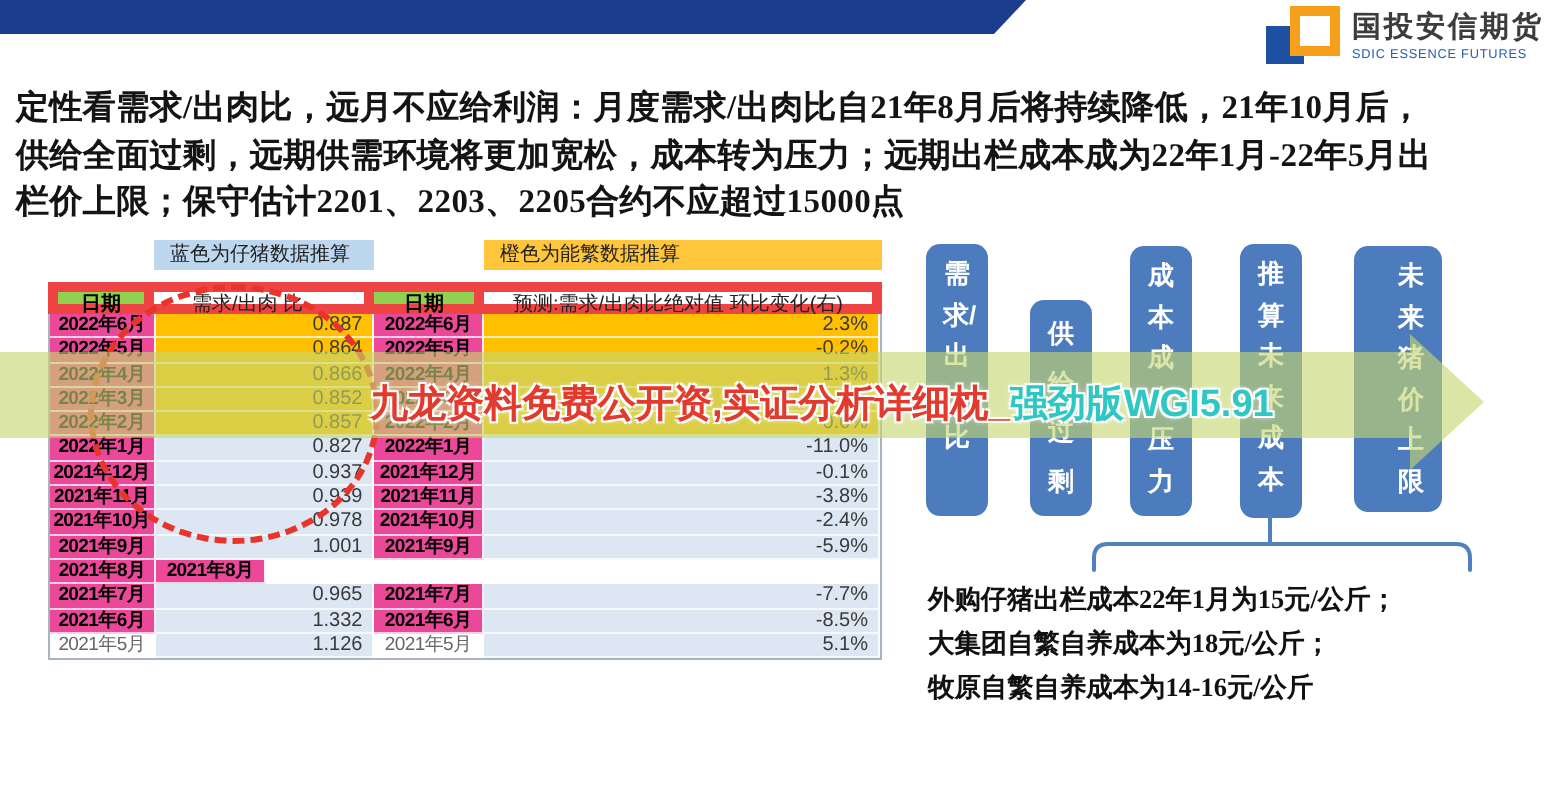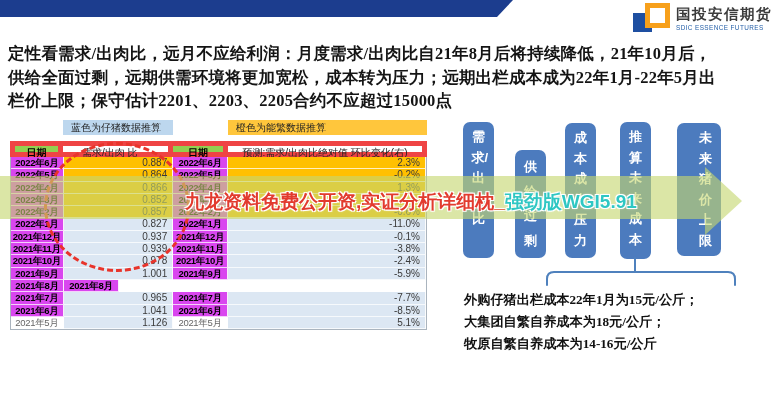--- a/index.html
+++ b/index.html
@@ -17,35 +17,35 @@
   .logo-texts{position:absolute;left:46px;top:4px;}
   .logo-cn{font-size:14.5px;font-weight:bold;color:#3c3c3c;letter-spacing:1.5px;line-height:17px;}
   .logo-en{font-size:6.4px;color:#2660a8;letter-spacing:0.4px;line-height:9px;}
 
   
   .headline{position:absolute;left:8px;top:42px;width:764px;color:#141414;
             font-family:"Liberation Serif",serif;font-weight:bold;font-size:16.5px;line-height:23.5px;letter-spacing:0.2px;}
   .headline div{white-space:nowrap;}
 
   
-  .tables{position:absolute;left:10px;top:120px;width:417px;height:212px;font-size:10px;}
+  .tables{position:absolute;left:24px;top:120px;width:417px;height:212px;font-size:10px;}
   .t-title{position:absolute;height:15px;line-height:15px;padding-left:8px;box-sizing:border-box;color:#222;}
   .t-blue{left:53px;top:0;width:110px;background:#bdd7ee;}
   .t-orange{left:218px;top:0;width:199px;background:#ffc63c;}
   .thead{position:absolute;left:0;top:21px;width:417px;height:16px;display:flex;}
   .h{box-sizing:border-box;height:16px;line-height:14px;border:5px solid #ef4444;}
   .h-date{background:#92d050;font-weight:bold;text-align:center;color:#000;}
   .h-val{background:#fff;color:#222;}
   .h1{width:53px;}.h2{width:110px;padding-left:19px;border-left:none;}
   .h3{width:55px;border-left:none;}.h4{width:199px;text-align:center;border-left:none;}
   .trows{position:absolute;left:0;top:37px;width:417px;border:1px solid #aab4be;border-top:none;box-sizing:border-box;}
   .row{display:flex;height:12.3px;}
   .c{box-sizing:border-box;height:12.3px;line-height:12px;border-right:1px solid rgba(255,255,255,.9);
      border-bottom:1px solid rgba(255,255,255,.75);overflow:hidden;}
-  .c.date{width:53px;background:#d946ef;font-weight:bold;text-align:center;color:#000;font-size:9.5px;letter-spacing:-0.3px;}
+  .c.date{width:53px;background:#ec4899;font-weight:bold;text-align:center;color:#000;font-size:9.5px;letter-spacing:-0.3px;}
   .c.d2{width:55px;}
   .c.val{width:110px;text-align:right;padding-right:5px;color:#3a3a3a;}
   .c.v2{width:199px;}
   .c.amber{background:#ffc000;}
   .c.blue{background:#dce7f3;}
   .row:last-child .c.date{background:#fff;font-weight:normal;color:#666;}
 
   
   .step{position:absolute;width:31px;background:#4c7bbe;border-radius:7px;color:#fff;font-weight:bold;}
   .vtext{width:14px;margin:5px auto 0 auto;word-break:break-all;text-align:center;font-size:13px;line-height:20.6px;}
@@ -172,21 +172,21 @@
         <div class="c date d2">2021年8月</div>
       </div>
       <div class="row">
         <div class="c date">2021年7月</div>
         <div class="c val blue">0.965</div>
         <div class="c date d2">2021年7月</div>
         <div class="c val v2 blue">-7.7%</div>
       </div>
       <div class="row">
         <div class="c date">2021年6月</div>
-        <div class="c val blue">1.041</div>
+        <div class="c val blue">1.332</div>
         <div class="c date d2">2021年6月</div>
         <div class="c val v2 blue">-8.5%</div>
       </div>
       <div class="row">
         <div class="c date">2021年5月</div>
         <div class="c val blue">1.126</div>
         <div class="c date d2">2021年5月</div>
         <div class="c val v2 blue">5.1%</div>
       </div>
     </div>

